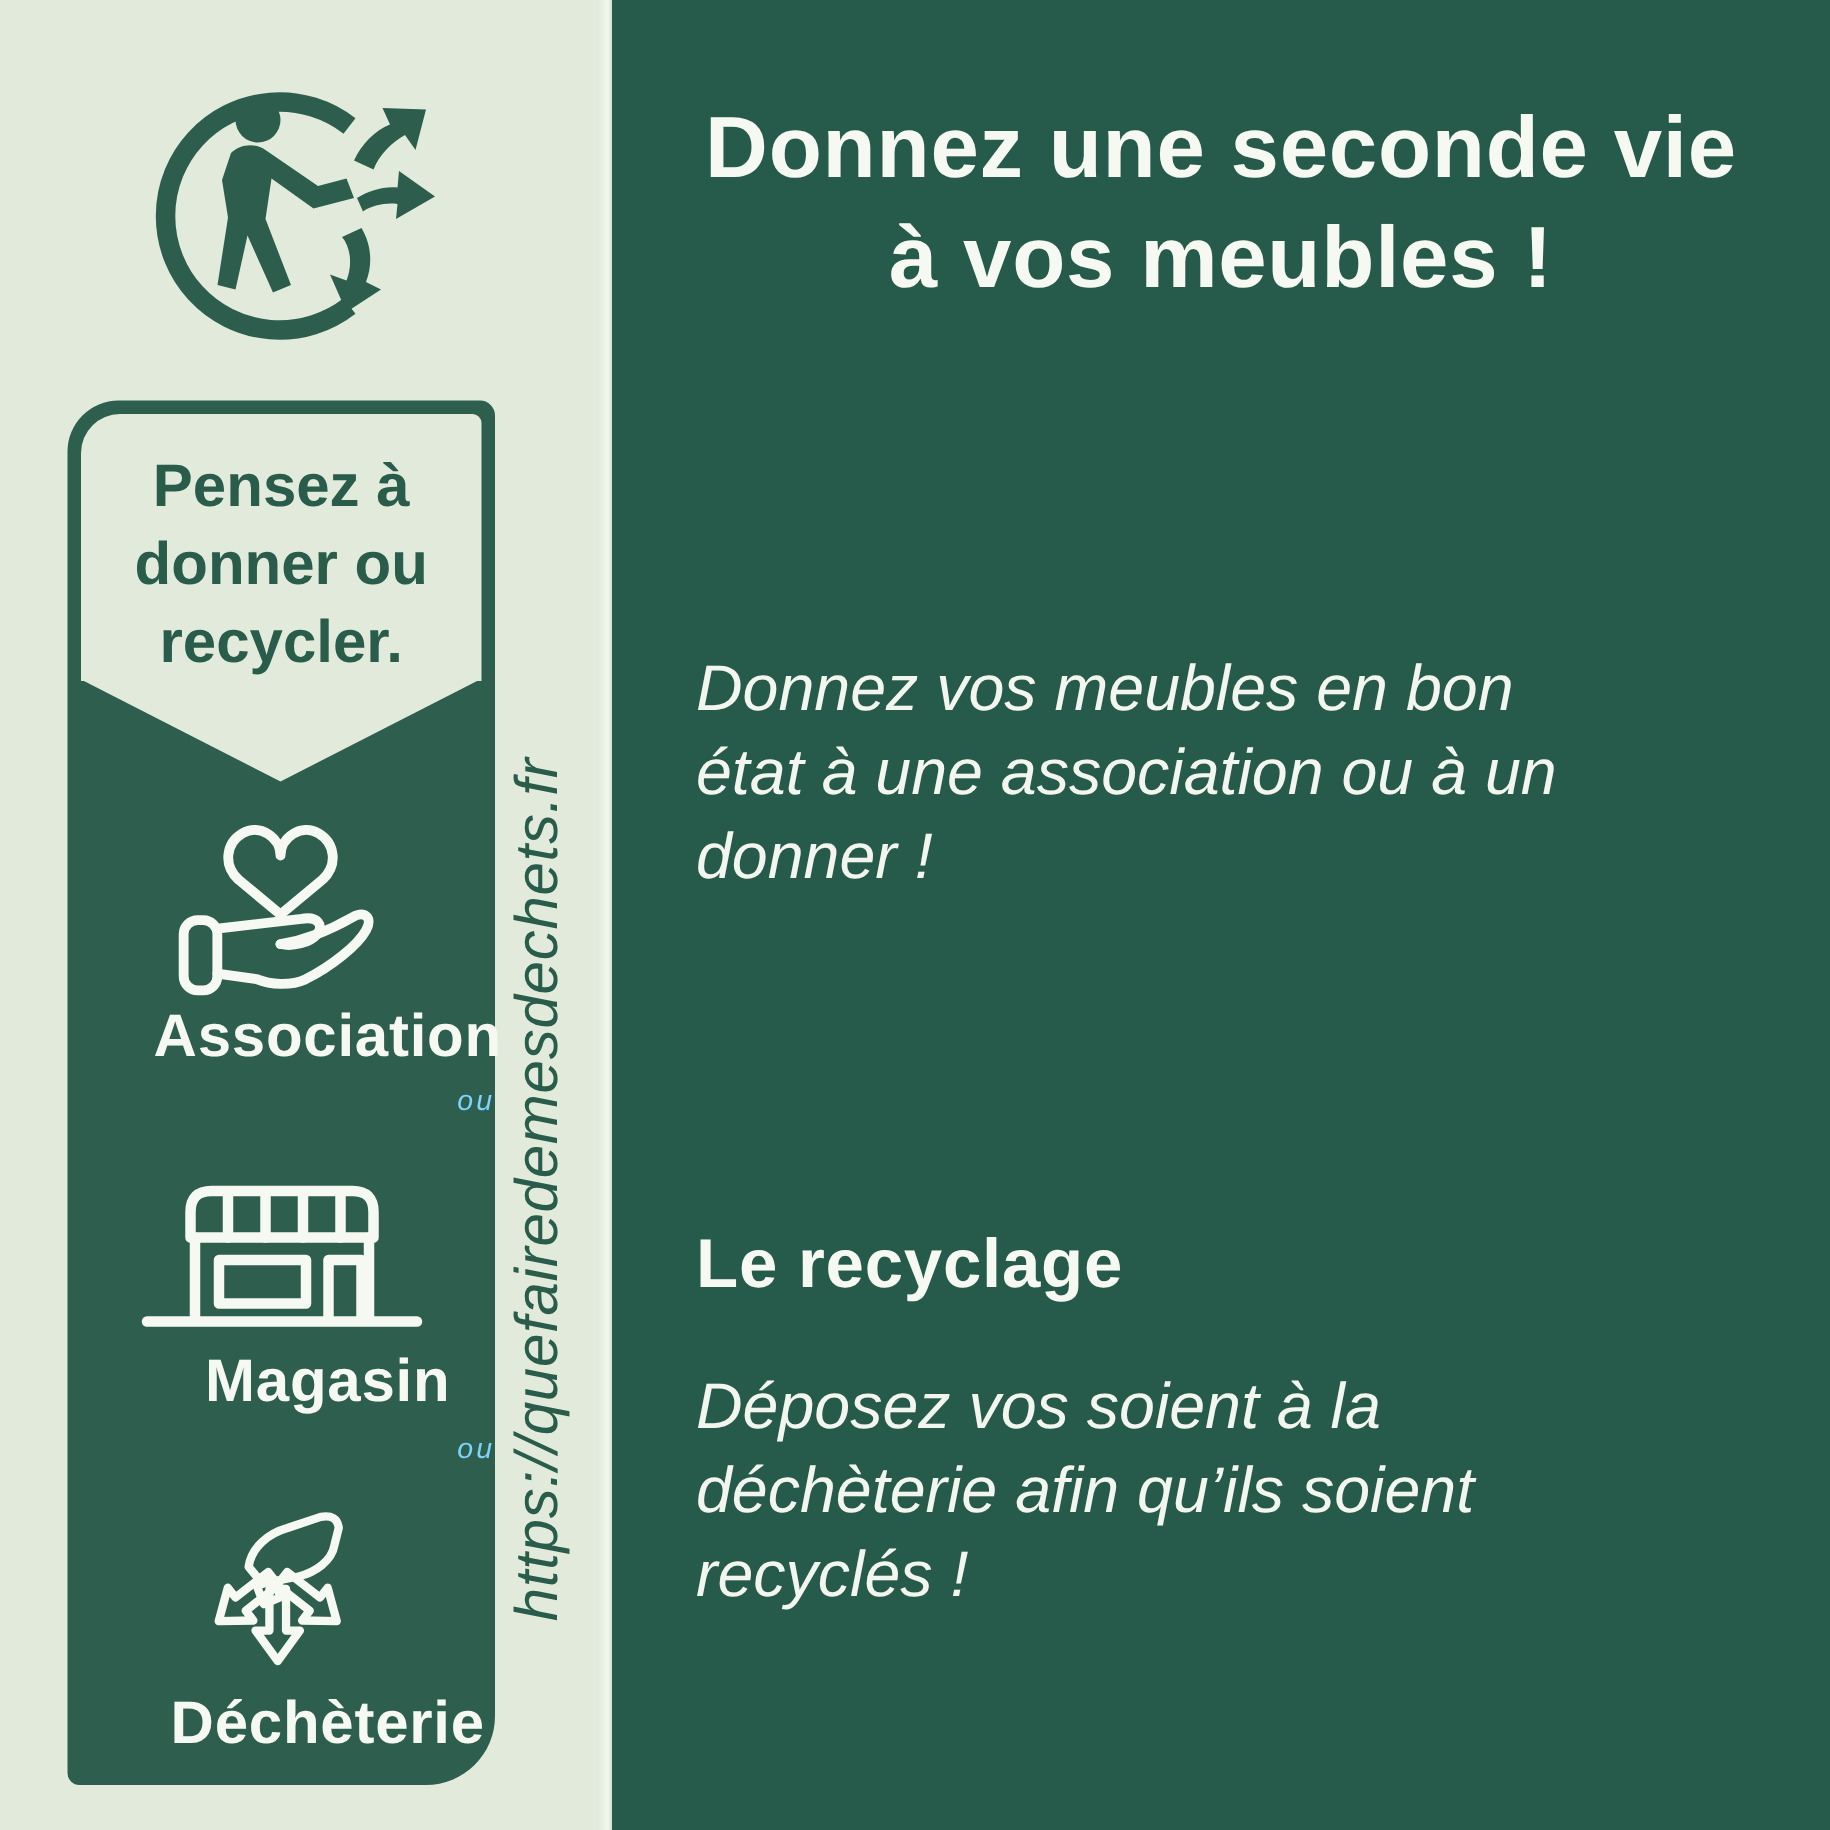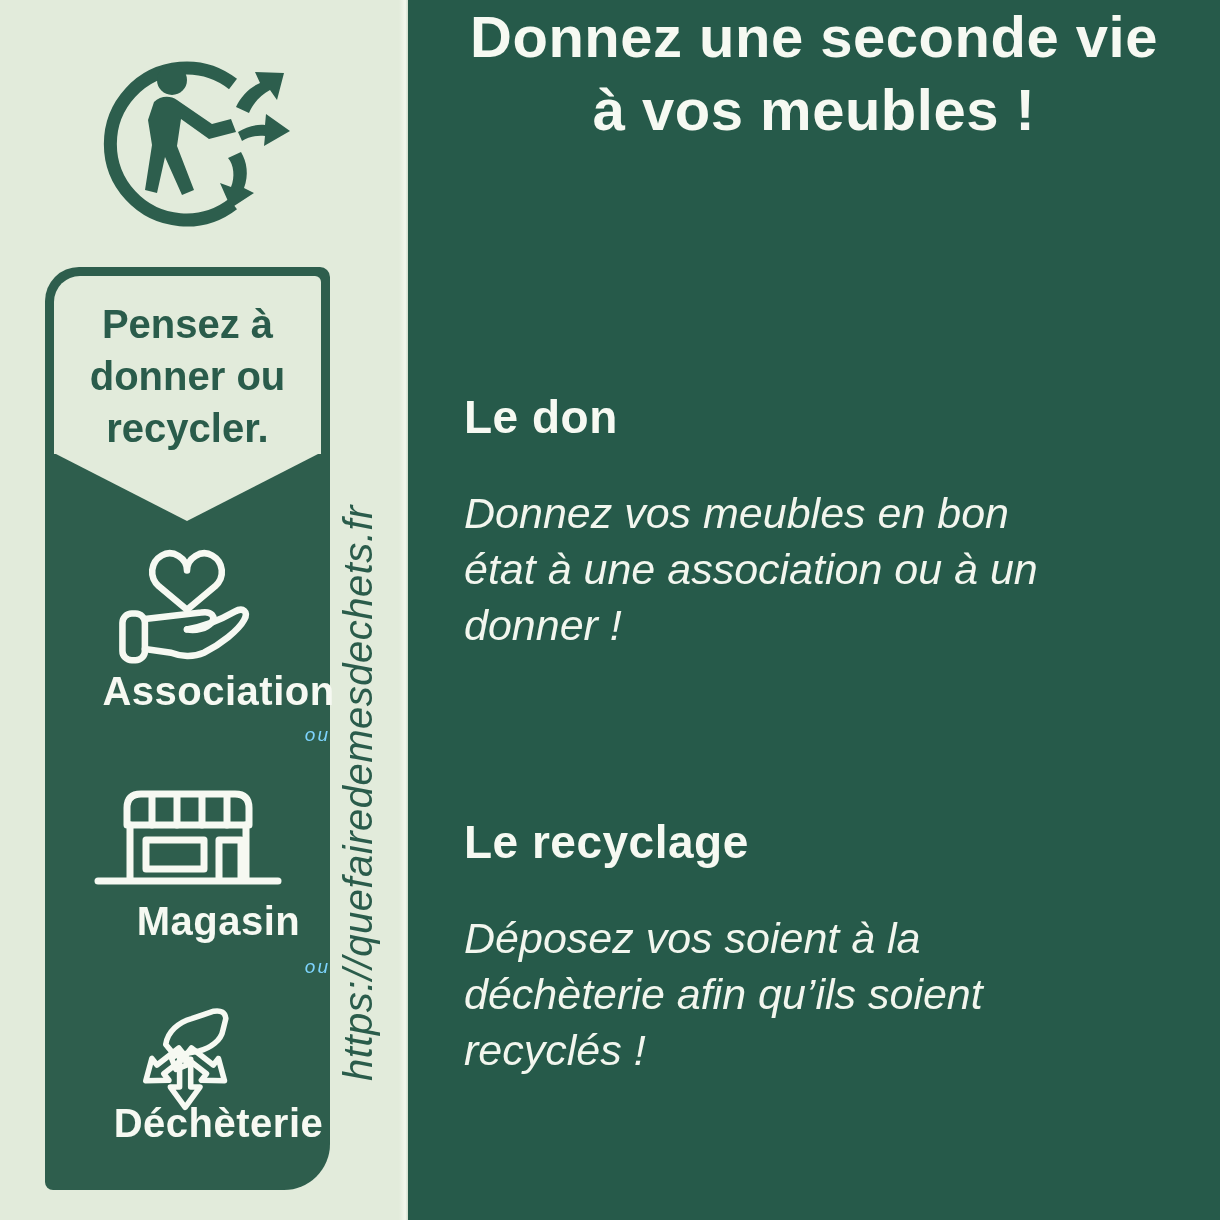--- a/index.html
+++ b/index.html
@@ -11,21 +11,21 @@
   
   .right-panel{
     position:absolute;left:408px;top:0;width:812px;height:1220px;
     background:#265a4a;color:#f6f9f2;
   }
   .panel-edge{
     position:absolute;left:399px;top:0;width:9px;height:1220px;
     background:linear-gradient(to right,#e2ebdb 0%,#f4f8ee 70%,#cfdccb 100%);
   }
   .title{
-    margin:0;text-align:center;
+    margin:0;padding-top:62px;text-align:center;
     font-size:58px;font-weight:bold;line-height:1.26;color:#f6f9f2;
     letter-spacing:.5px;
   }
   .section{position:absolute;left:56px;width:720px;}
   .section.sec-don{top:390px;}
   .section.sec-recyclage{top:815px;}
   .section h2{
     margin:0;font-size:46px;font-weight:bold;color:#f6f9f2;letter-spacing:.5px;
   }
   .section .body{margin-top:42px;font-size:43px;font-style:italic;line-height:1.3;color:#f2f6ee;}
@@ -52,21 +52,21 @@
   .opt-icon{position:absolute;}
   .icon-hearthand{left:62px;top:266px;width:160px;height:131px;}
   .icon-store{left:48px;top:515px;width:190px;height:105px;}
   .icon-waste{left:67px;top:735px;width:150px;height:122px;}
   .opt-label{
     position:absolute;left:0;width:100%;text-align:center;
     font-size:40px;font-weight:bold;color:#f6f9f2;letter-spacing:.5px;padding-left:31px;
   }
   .lbl-association{top:402px;}
   .lbl-magasin{top:632px;}
-  .lbl-decheterie{top:834px;}
+  .lbl-decheterie{top:860px;}
   .or-label{
     position:absolute;left:0;width:100%;text-align:right;
     font-size:19px;font-style:italic;color:#7dd3fc;letter-spacing:2px;
   }
   .or-1{top:457px;}
   .or-2{top:689px;}
   .url{
     position:absolute;left:336px;top:1088px;width:590px;height:50px;
     transform:rotate(-90deg);transform-origin:0 0;
     font-size:40px;font-style:italic;color:#2a5c4b;
@@ -142,21 +142,20 @@
 
   <div class="panel-edge"></div>
 
   <div class="right-panel">
     <h1 class="title">
       <span>Donnez une seconde vie</span><br>
       <span>à vos meubles !</span>
     </h1>
 
     <div class="section sec-don">
-      <h2>Le don</h2>
       <div class="body">
         <div>Donnez vos meubles en bon</div>
         <div>état à une association ou à un</div>
         <div>donner !</div>
       </div>
     </div>
 
     <div class="section sec-recyclage">
       <h2>Le recyclage</h2>
       <div class="body">

